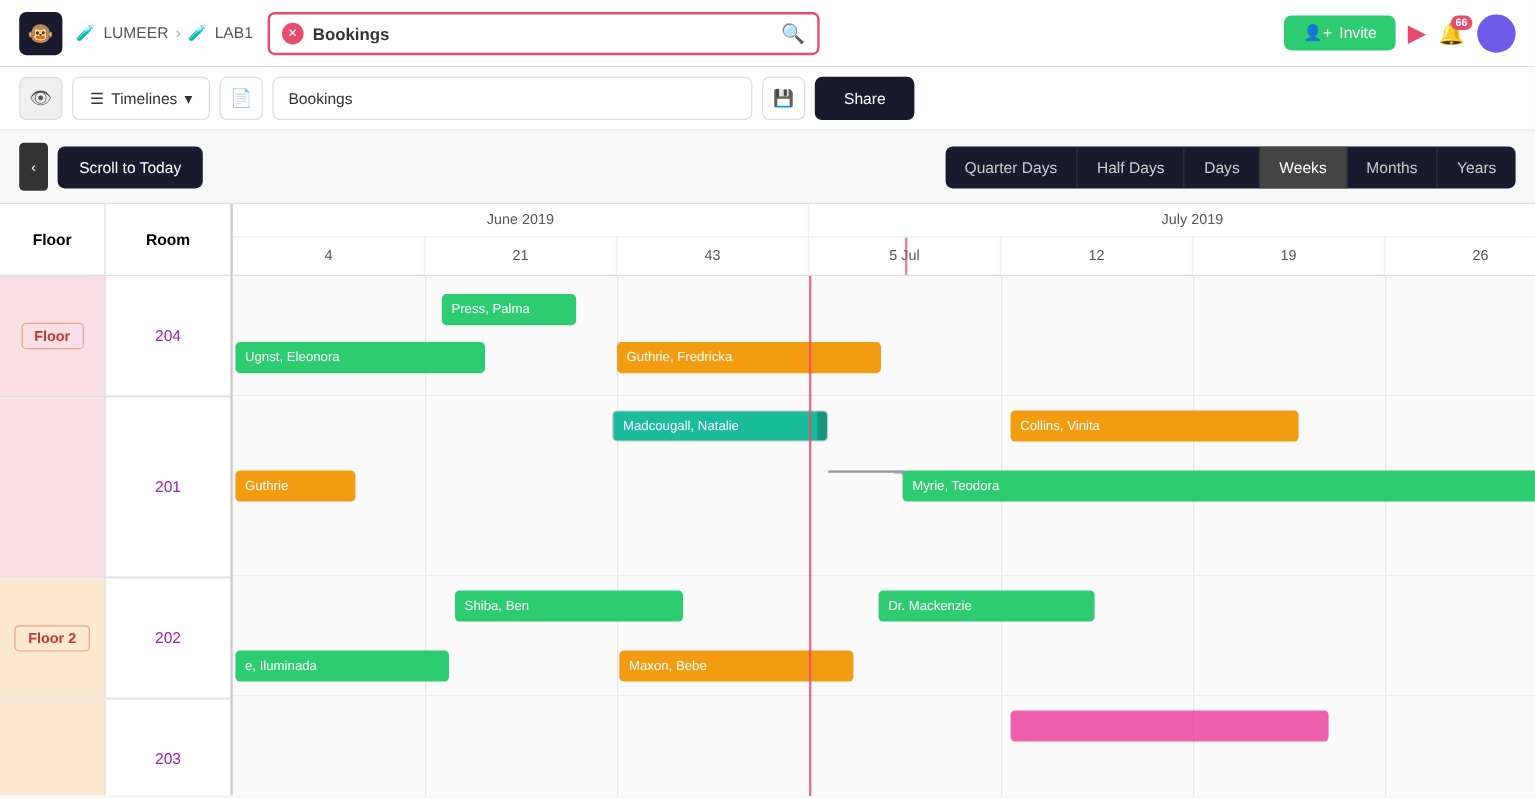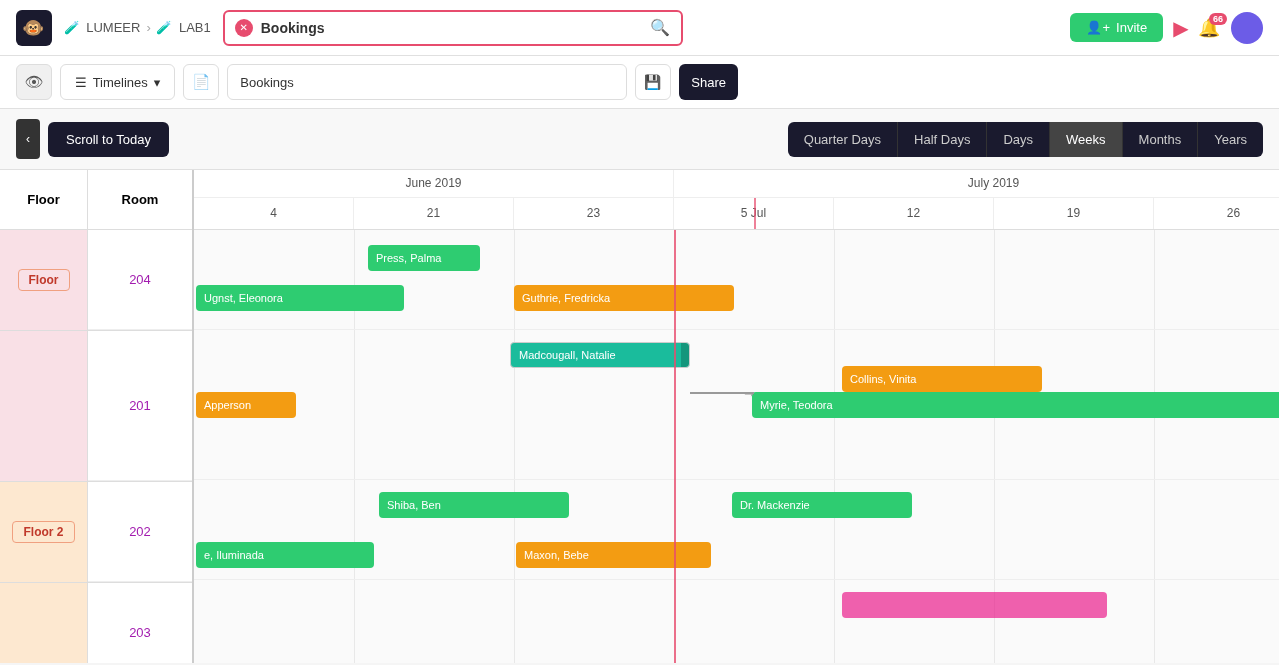--- a/index.html
+++ b/index.html
@@ -123,21 +123,21 @@
     .save-btn {
       width: 36px; height: 36px;
       border: 1px solid #ddd; border-radius: 6px;
       background: #fff; cursor: pointer;
       display: flex; align-items: center; justify-content: center;
       font-size: 14px; color: #555;
     }
     .share-btn {
       background: #1a1a2e; color: #fff;
       border: none; border-radius: 6px;
-      padding: 0 12px; height: 36px;
+      padding: 0 24px; height: 36px;
       font-size: 13px; font-weight: 500; cursor: pointer;
     }
 
     
     .timeline-controls {
       display: flex; align-items: center;
       padding: 10px 16px; background: #f8f8f8;
       border-bottom: 1px solid #e0e0e0;
     }
     .collapse-btn {
@@ -421,21 +421,21 @@
     <div style="width: 1120px; min-width: 1120px;">
 
       <div class="timeline-header">
         <div class="month-row">
           <div class="month-label" style="width:480px;">June 2019</div>
           <div class="month-label" style="width:640px;">July 2019</div>
         </div>
         <div class="week-row">
           <div class="week-label" style="width:160px;">4</div>
           <div class="week-label" style="width:160px;">21</div>
-          <div class="week-label" style="width:160px;">23</div>
+          <div class="week-label" style="width:160px;">43</div>
           <div class="week-label today-line" style="width:160px;">5 Jul</div>
           <div class="week-label" style="width:160px;">12</div>
           <div class="week-label" style="width:160px;">19</div>
           <div class="week-label" style="width:160px;">26</div>
         </div>
       </div>
 
       <div class="timeline-rows">
 
         <div class="vline" style="left:160px;"></div>
@@ -448,22 +448,22 @@
         <div class="timeline-row" style="height:100px;">
           <div class="booking-bar green" style="left:174px; width:112px; top:15px;">Press, Palma</div>
           <div class="booking-bar green" style="left:2px; width:208px; top:55px;">Ugnst, Eleonora</div>
           <div class="booking-bar yellow" style="left:320px; width:220px; top:55px;">Guthrie, Fredricka</div>
         </div>
 
         <div class="timeline-row" style="height:150px;">
           <div class="booking-bar teal" style="left:316px; width:180px; top:12px; border:1px solid #ccc;">Madcougall, Natalie
             <div class="resize-handle"></div>
           </div>
-          <div class="booking-bar yellow" style="left:648px; width:200px; top:12px;margin-top:24px;">Collins, Vinita</div>
-          <div class="booking-bar yellow" style="left:2px; width:100px; top:62px;">Apperson</div>
+          <div class="booking-bar yellow" style="left:648px; width:240px; top:12px;">Collins, Vinita</div>
+          <div class="booking-bar yellow" style="left:2px; width:100px; top:62px;">Guthrie</div>
           <div class="booking-bar green" style="left:558px; width:555px; top:62px;">Myrie, Teodora</div>
 
           <div class="arrow-connector" style="left:496px; width:64px; top:62px;"></div>
         </div>
 
         <div class="timeline-row" style="height:100px;">
           <div class="booking-bar green" style="left:185px; width:190px; top:12px;">Shiba, Ben</div>
           <div class="booking-bar green" style="left:538px; width:180px; top:12px;">Dr. Mackenzie</div>
           <div class="booking-bar green" style="left:2px; width:178px; top:62px;">e, Iluminada</div>
           <div class="booking-bar yellow" style="left:322px; width:195px; top:62px;">Maxon, Bebe</div>

